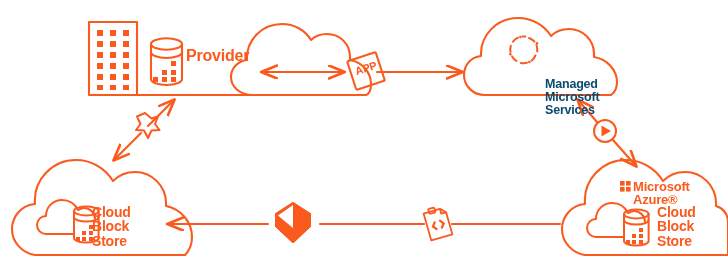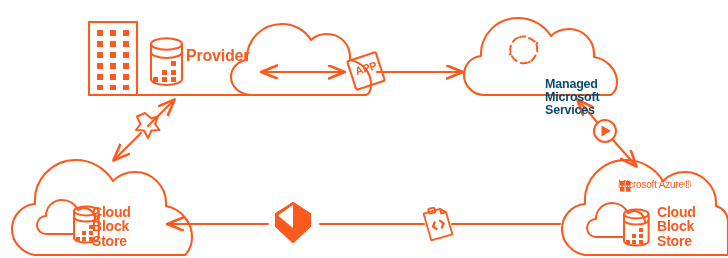--- a/index.html
+++ b/index.html
@@ -250,18 +250,18 @@
   <div>Block</div>
   <div>Store</div>
 </div>
 
 <div class="lbl" style="left:657px;top:205px;font-size:14px;color:#FA5A1E;">
   <div>Cloud</div>
   <div>Block</div>
   <div>Store</div>
 </div>
 
-<div class="lbl" style="left:618px;top:180px;font-size:10px;font-weight:400;color:#FA5A1E;">Microsoft Azure®</div>
+<div class="lbl" style="left:633px;top:180px;font-size:13px;font-weight:700;color:#FA5A1E;">Microsoft Azure®</div>
 
 <div class="lbl" style="left:355px;top:63px;font-size:11px;color:#FA5A1E;
             transform:rotate(-18deg);transform-origin:center;">APP</div>
 
 </div>
 
 </body></html>

